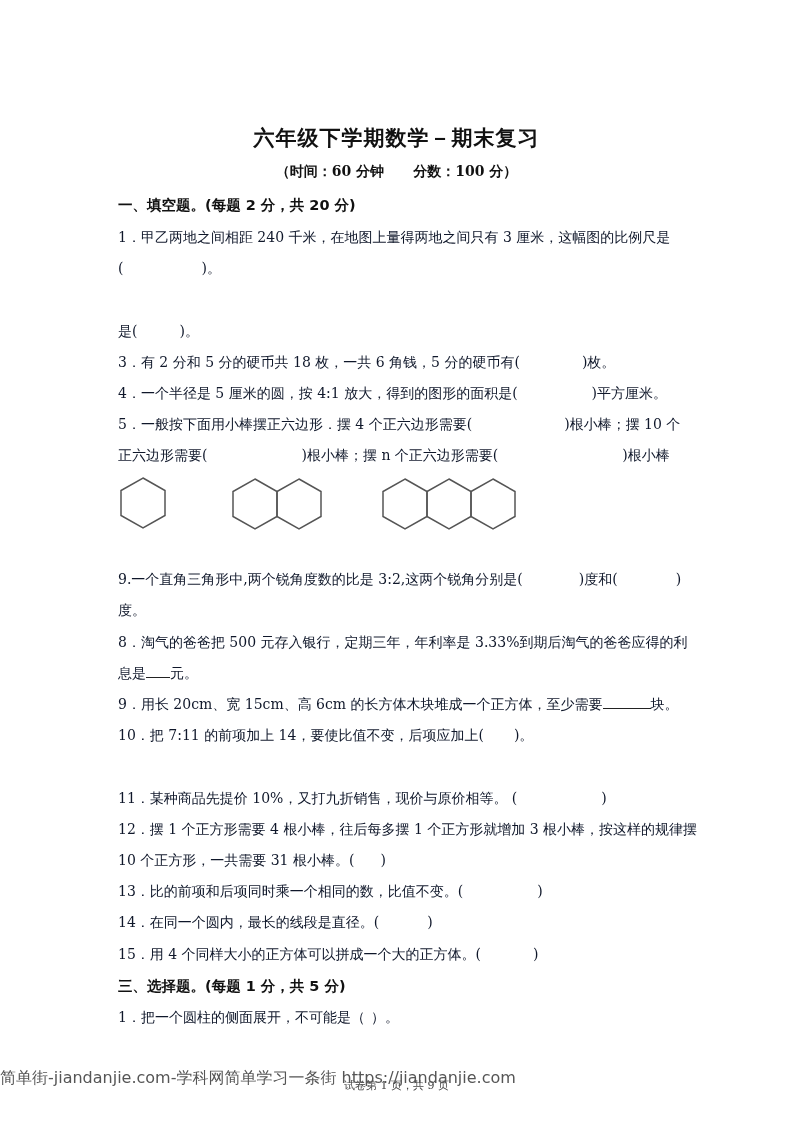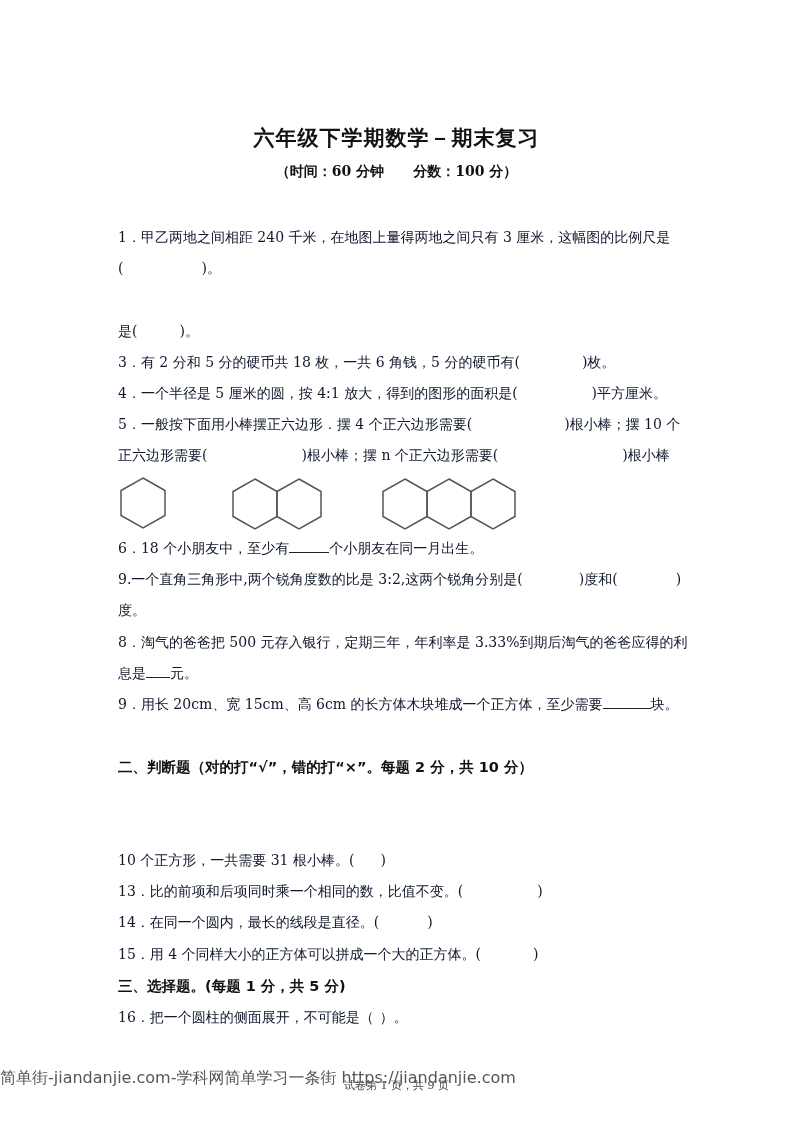--- a/index.html
+++ b/index.html
@@ -41,20 +41,21 @@
   }
 </style>
 </head>
 <body>
 
 <div class="page">
 
   <div class="title">六年级下学期数学－期末复习</div>
   <div class="subtitle">（时间：60 分钟      分数：100 分）</div>
 
+  <div class="section" style="top:196px">一、填空题。(每题 2 分，共 20 分)</div>
 
   <div class="line" style="top:229px">1．甲乙两地之间相距 240 千米，在地图上量得两地之间只有 3 厘米，这幅图的比例尺是</div>
   <div class="line" style="top:260px"><span>(</span><span class="gap" style="width:78px"></span><span>)。</span></div>
 
   <div class="line" style="top:323px"><span>是(</span><span class="gap" style="width:42px"></span><span>)。</span></div>
 
   <div class="line" style="top:354px"><span>3．有 2 分和 5 分的硬币共 18 枚，一共 6 角钱，5 分的硬币有(</span><span class="gap" style="width:62px"></span><span>)枚。</span></div>
 
   <div class="line" style="top:385px"><span>4．一个半径是 5 厘米的圆，按 4:1 放大，得到的图形的面积是(</span><span class="gap" style="width:74px"></span><span>)平方厘米。</span></div>
 
@@ -70,42 +71,43 @@
         <polygon points="137,3 159,15.5 159,40.5 137,53 115,40.5 115,15.5"></polygon>
         <polygon points="181,3 203,15.5 203,40.5 181,53 159,40.5 159,15.5"></polygon>
 
         <polygon points="287,3 309,15.5 309,40.5 287,53 265,40.5 265,15.5"></polygon>
         <polygon points="331,3 353,15.5 353,40.5 331,53 309,40.5 309,15.5"></polygon>
         <polygon points="375,3 397,15.5 397,40.5 375,53 353,40.5 353,15.5"></polygon>
       </g>
     </svg>
   </div>
 
-  <div class="line" style="top:540px"><span>6．18 个小朋友中，至少有</span><span class="blank-u" style="width:40px"></span><span>个小朋友在同一月出生。</span></div>
 
   <div class="line" style="top:571px"><span>9.一个直角三角形中,两个锐角度数的比是 3:2,这两个锐角分别是(</span><span class="gap" style="width:56px"></span><span>)度和(</span><span class="gap" style="width:58px"></span><span>)</span></div>
   <div class="line" style="top:602px">度。</div>
 
   <div class="line" style="top:634px">8．淘气的爸爸把 500 元存入银行，定期三年，年利率是 3.33%到期后淘气的爸爸应得的利</div>
   <div class="line" style="top:665px"><span>息是</span><span class="blank-u" style="width:24px"></span><span>元。</span></div>
 
   <div class="line" style="top:696px"><span>9．用长 20cm、宽 15cm、高 6cm 的长方体木块堆成一个正方体，至少需要</span><span class="blank-u" style="width:48px"></span><span>块。</span></div>
 
-
-  <div class="section" style="top:758px">二、判断题（对的打“√”，错的打“×”。每题 2 分，共 10 分）</div>
+  <div class="line" style="top:727px"><span>10．把 7:11 的前项加上 14，要使比值不变，后项应加上(</span><span class="gap" style="width:30px"></span><span>)。</span></div>
 
 
+  <div class="line" style="top:790px"><span>11．某种商品先提价 10%，又打九折销售，现价与原价相等。 (</span><span class="gap" style="width:84px"></span><span>)</span></div>
+
+  <div class="line" style="top:821px">12．摆 1 个正方形需要 4 根小棒，往后每多摆 1 个正方形就增加 3 根小棒，按这样的规律摆</div>
   <div class="line" style="top:852px"><span>10 个正方形，一共需要 31 根小棒。(</span><span class="gap" style="width:26px"></span><span>)</span></div>
 
   <div class="line" style="top:883px"><span>13．比的前项和后项同时乘一个相同的数，比值不变。(</span><span class="gap" style="width:74px"></span><span>)</span></div>
 
   <div class="line" style="top:914px"><span>14．在同一个圆内，最长的线段是直径。(</span><span class="gap" style="width:48px"></span><span>)</span></div>
 
   <div class="line" style="top:946px"><span>15．用 4 个同样大小的正方体可以拼成一个大的正方体。(</span><span class="gap" style="width:52px"></span><span>)</span></div>
 
   <div class="section" style="top:977px">三、选择题。(每题 1 分，共 5 分)</div>
 
-  <div class="line" style="top:1009px"><span>16．把一个圆柱的侧面展开，不可能是（</span><span class="gap" style="width:6px"></span><span>）。</span></div>
+  <div class="line" style="top:1009px"><span>1．把一个圆柱的侧面展开，不可能是（</span><span class="gap" style="width:6px"></span><span>）。</span></div>
 
   <div class="pagenum">试卷第 1 页，共 9 页</div>
   <div class="footer">简单街-jiandanjie.com-学科网简单学习一条街 https://jiandanjie.com</div>
 
 </div>
 
 </body></html>

